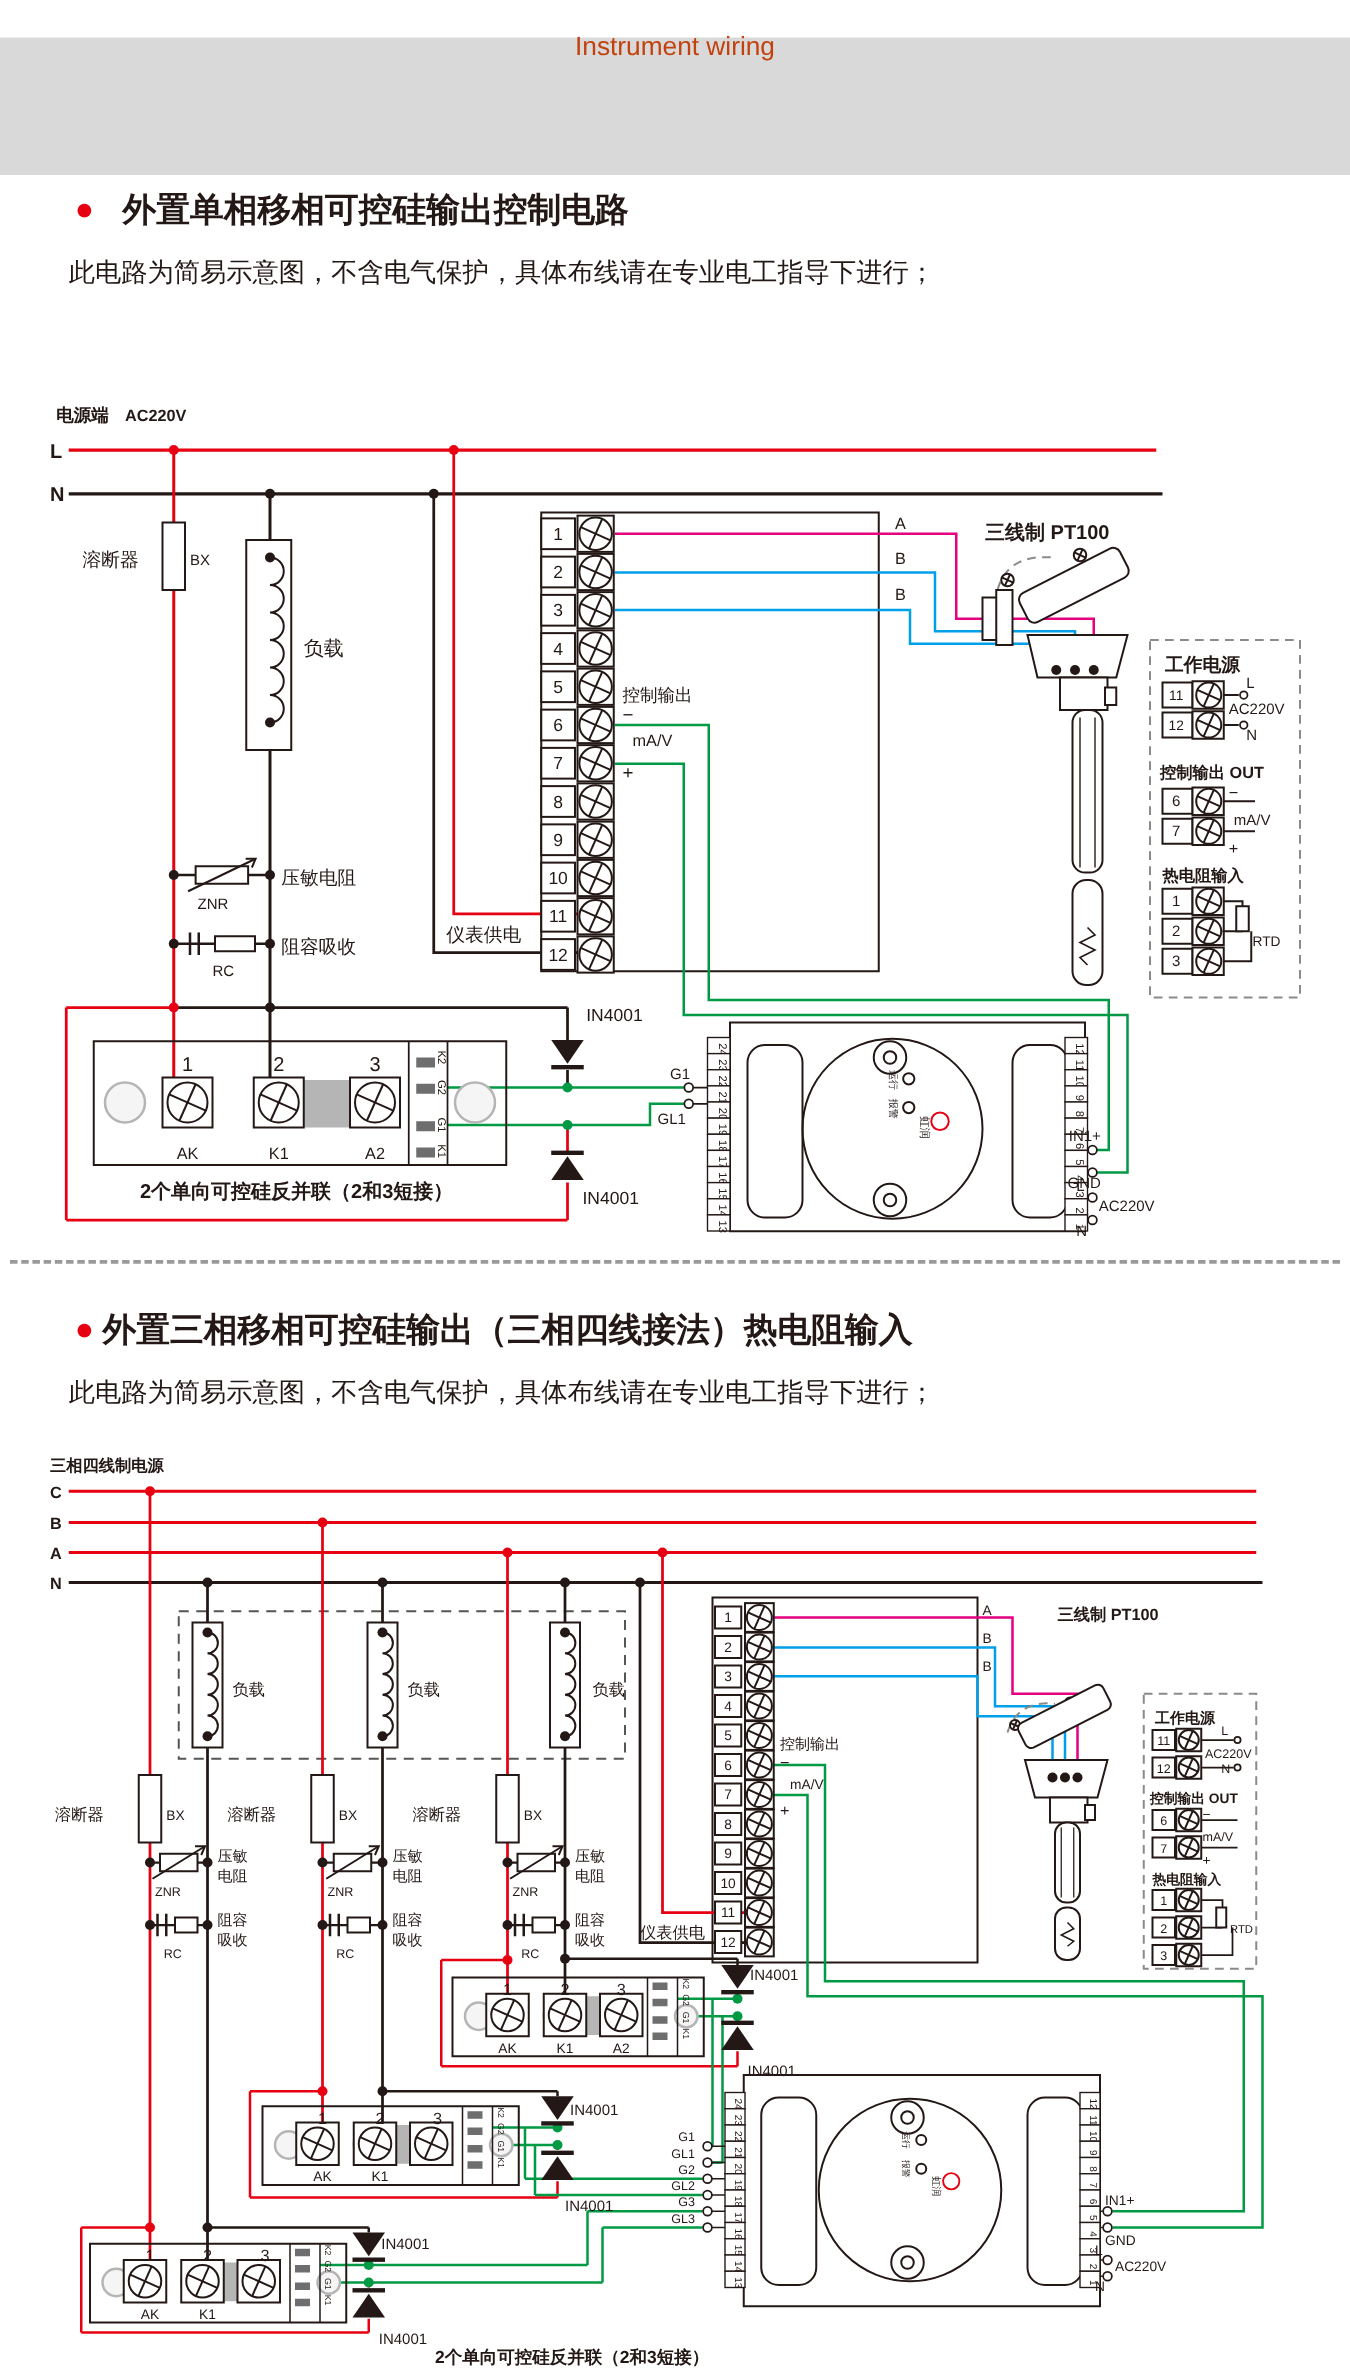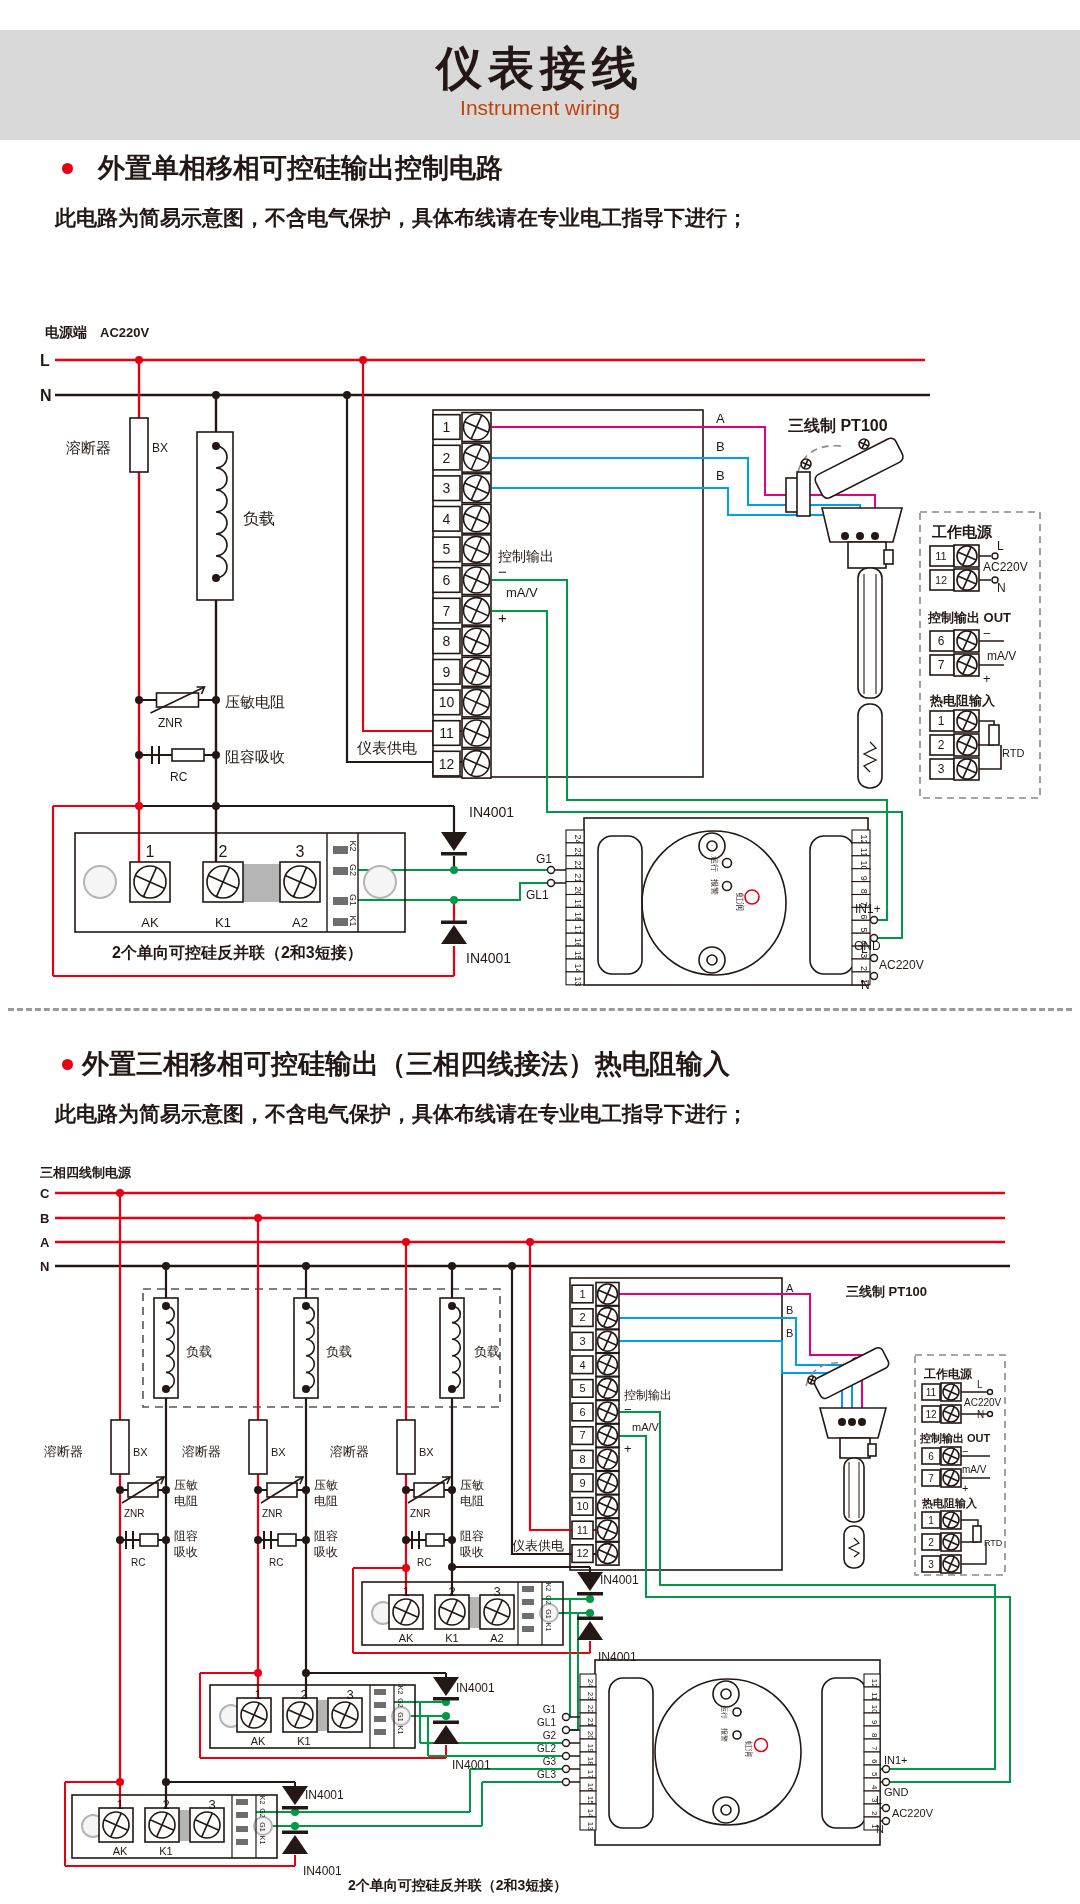--- a/index.html
+++ b/index.html
@@ -1,21 +1,21 @@
 <!DOCTYPE html>
 <html style="--red: #e60012; --ink: #231815; --magenta: #e4007f; --cyan: #00a0e9; --green: #009944;"><head>
 <meta charset="utf-8">
 <style>
   html,body{margin:0;padding:0;background:#fff;}
   body{width:1080px;height:1904px;position:relative;font-family:"Liberation Sans","DejaVu Sans",sans-serif;color:#231815;}
   #band{position:absolute;left:0;top:30px;width:1080px;height:110px;background:#d9d9da;text-align:center;}
   #band .t1{font-size:46px;font-weight:bold;letter-spacing:6px;margin-top:8px;}
   #band .t2{font-size:21px;margin-top:-4px;color:#c2410c;}
   .sec-title{position:absolute;font-size:27px;font-weight:bold;}
-  .warn{position:absolute;font-size:21px;font-weight:bold;}
+  .warn{position:absolute;font-size:21px;font-weight:normal;}
   .dot{position:absolute;width:11px;height:11px;border-radius:50%;background:var(--red,#e60012);}
   #divider{position:absolute;left:8px;top:1008px;width:1064px;border-top:3px dashed #9a9a9a;}
   svg{position:absolute;left:0;}
   svg text{font-family:"Liberation Sans","DejaVu Sans",sans-serif;fill:#231815;}
   .comp{stroke:#231815;stroke-width:1.6;fill:none;}
   .thin{stroke:#231815;stroke-width:1.1;fill:none;}
   .wfill{fill:#fff;}
   .dk{fill:#231815;stroke:none;}
   .pad{fill:#6e6e6e;stroke:none;}
   .lt{stroke:#b5b5b6;stroke-width:2;fill:#f5f5f5;}
@@ -26,21 +26,20 @@
   .wk{stroke:var(--ink);fill:none;}
   .wm{stroke:var(--magenta);fill:none;}
   .wc{stroke:var(--cyan);fill:none;}
   .wg{stroke:var(--green);fill:none;}
   .oc{fill:#fff;stroke:#231815;stroke-width:1.4;}
 </style>
 </head>
 <body>
 
 <div id="band">
-  <div class="t1">仪表接线</div>
   <div class="t2">Instrument wiring</div>
 </div>
 
 <span class="dot" style="left:62px;top:163px;"></span>
 <div class="sec-title" style="left:82px;top:150px;margin-left:16px;">外置单相移相可控硅输出控制电路</div>
 <div class="warn" style="left:55px;top:204px;">此电路为简易示意图，不含电气保护，具体布线请在专业电工指导下进行；</div>
 
 <svg id="svg1" viewBox="0 295 1080 715" style="top:295px;width:1080px;height:715px">
   <g id="s1-under">
       <rect x="433" y="410" width="270" height="367" class="comp" stroke-width="2"></rect>

